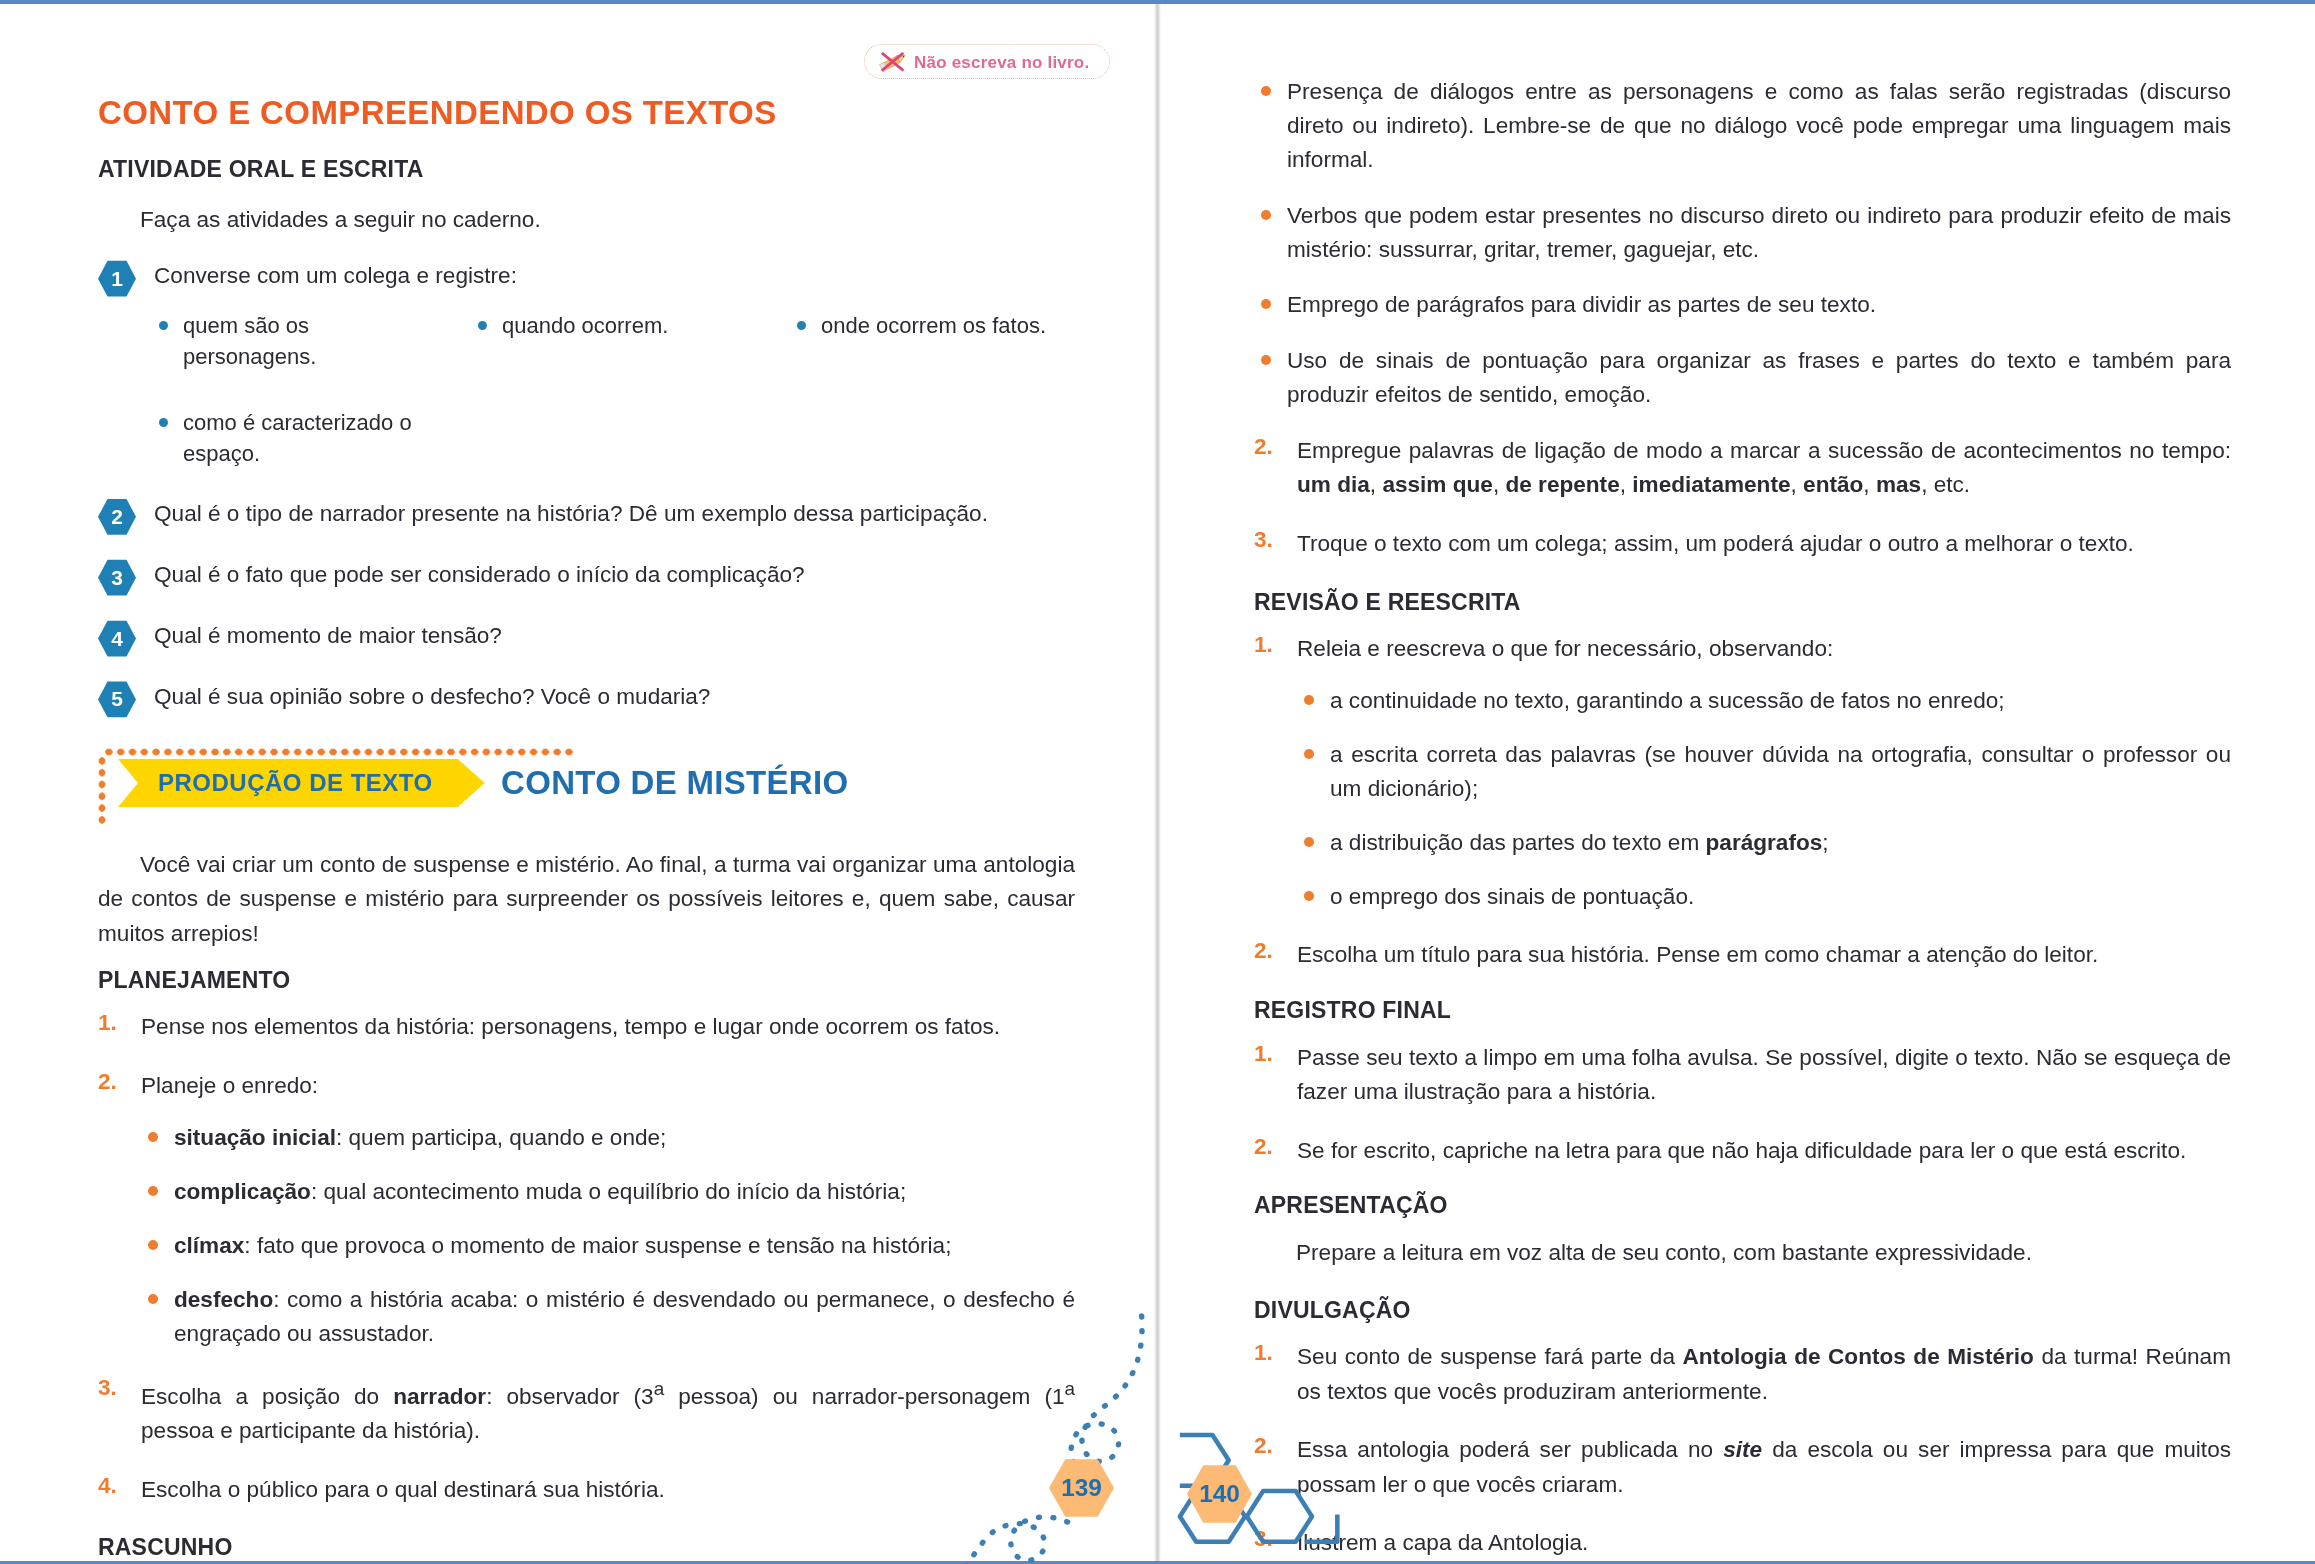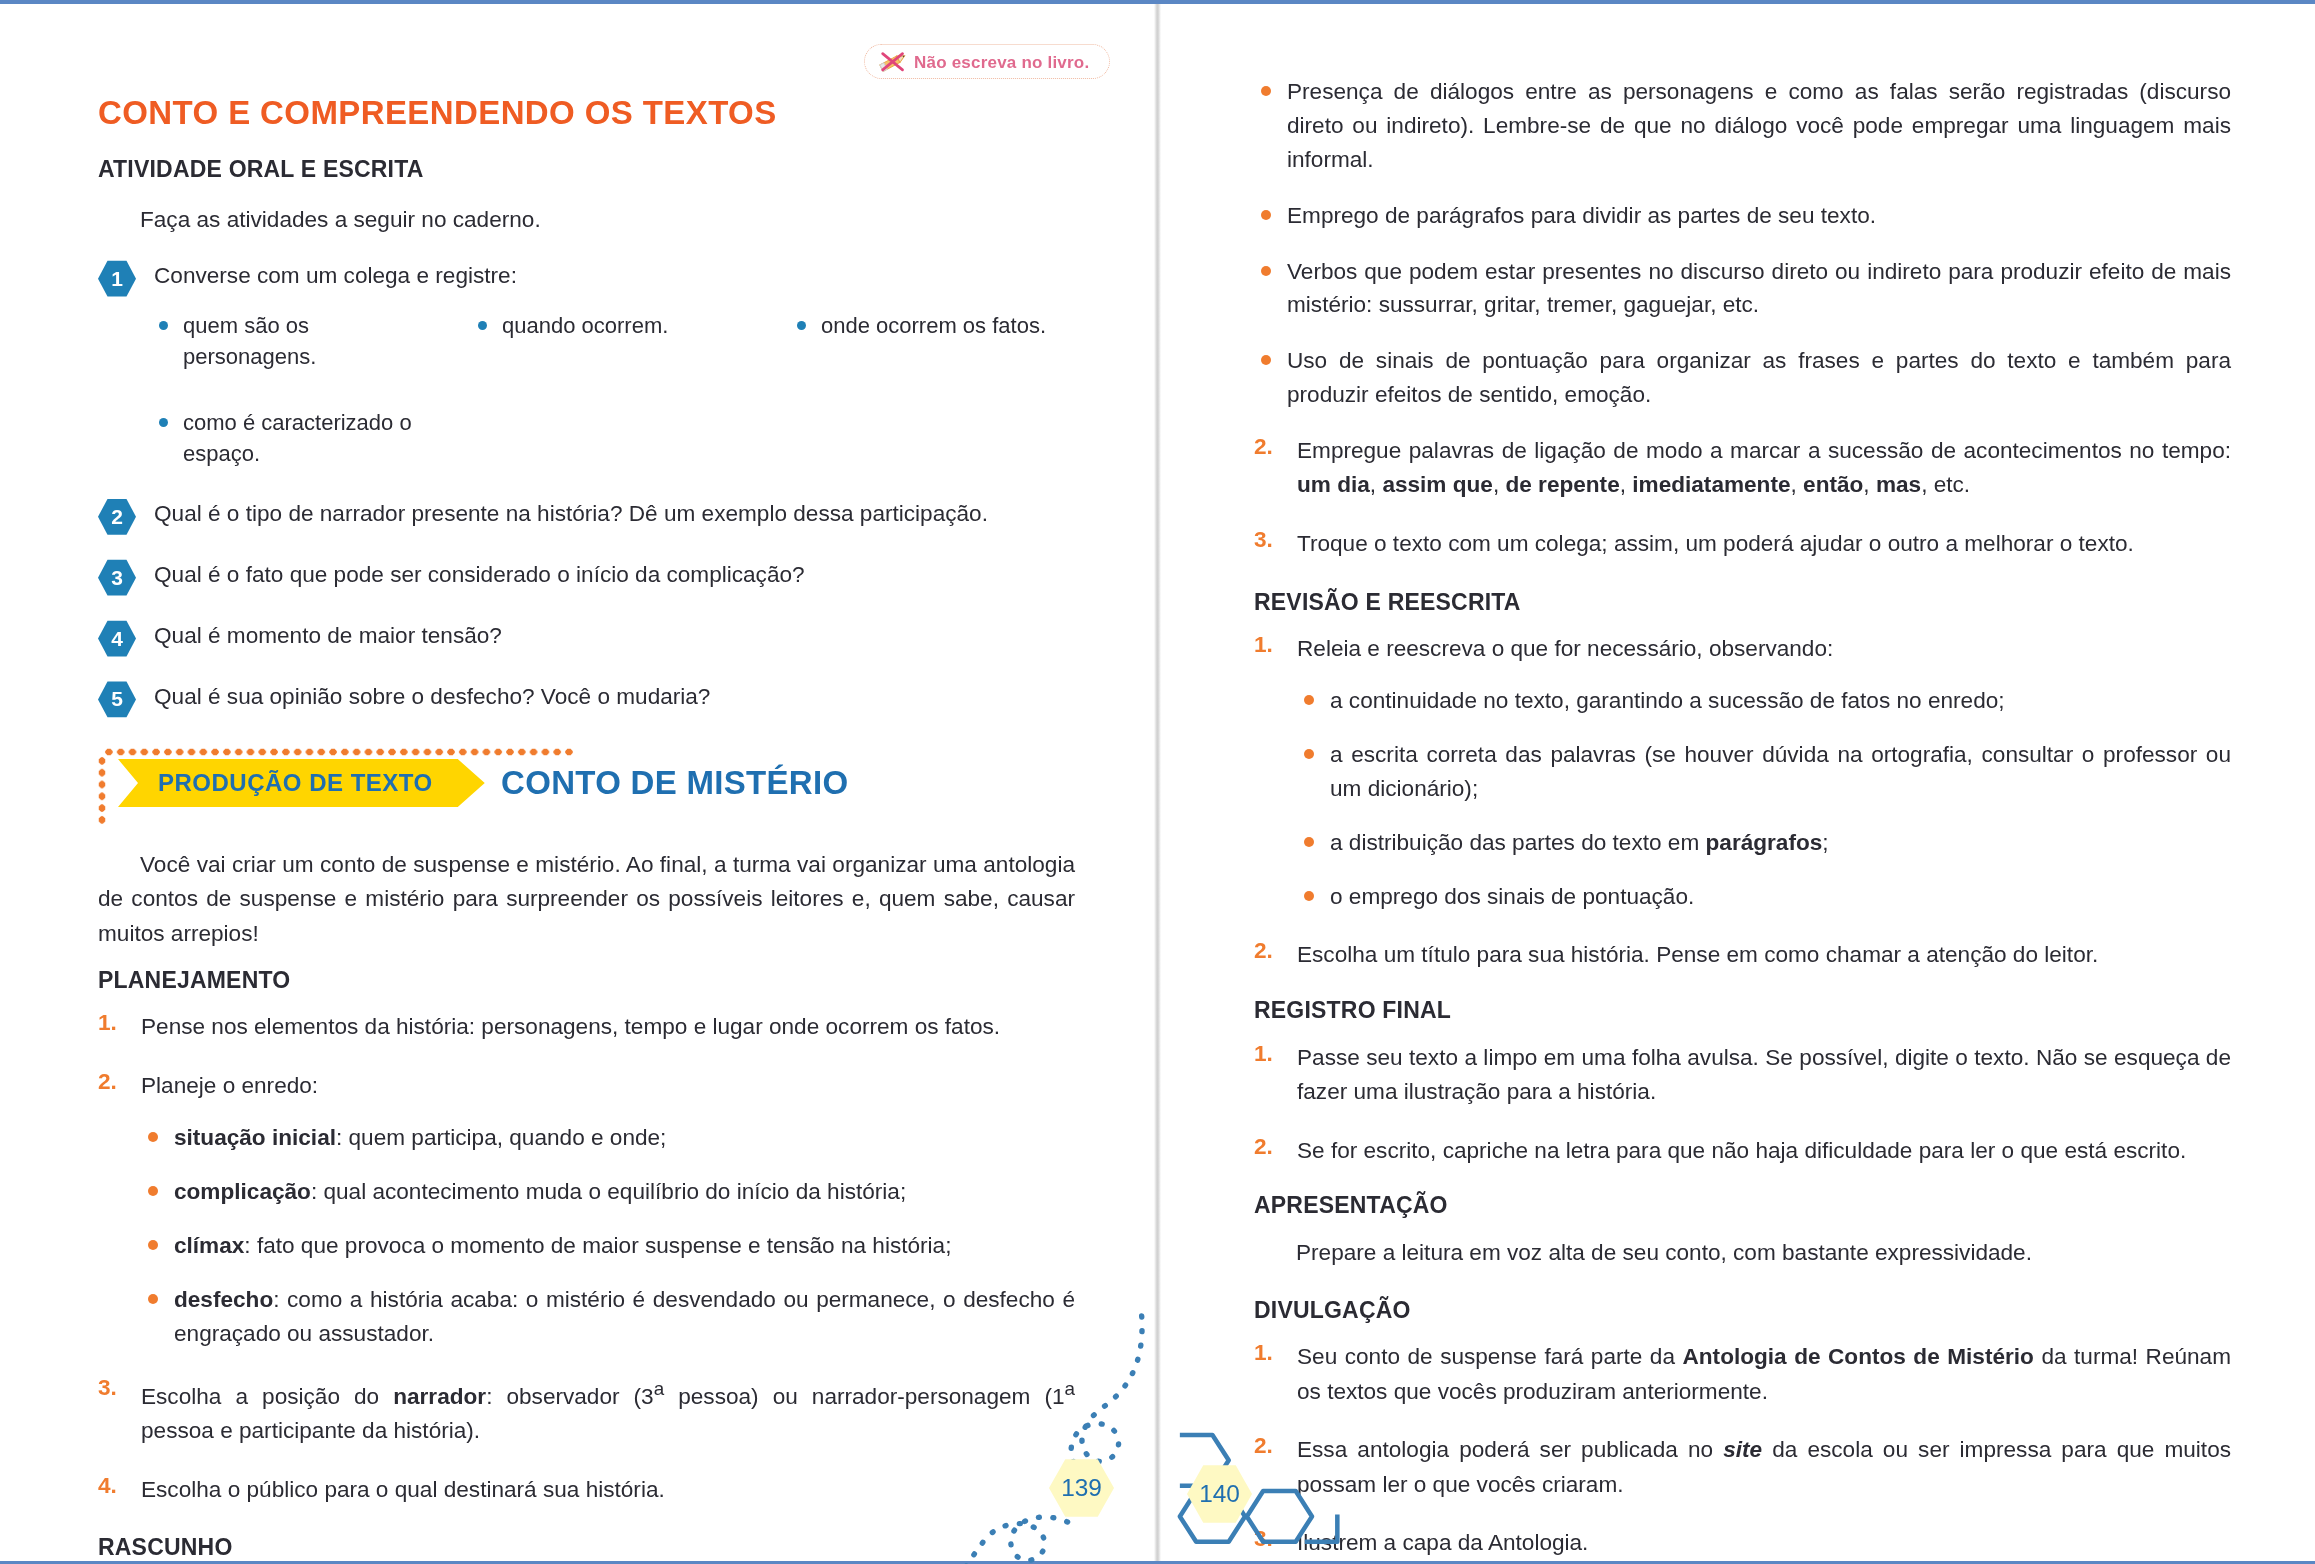--- a/index.html
+++ b/index.html
@@ -130,24 +130,24 @@
     width:10px; height:10px; border-radius:50%; background:#f07c2e;
   }
   .sbl:last-child { margin-bottom:0; }
   b { font-weight:700; }
   i { font-style:italic;font-weight:bold; }
 
   
   .pagenum {
     position:absolute;
     width:65px; height:60px;
-    background:#fef9c3;
+    background:#fdba74;
     clip-path:polygon(25% 2%,75% 2%,100% 50%,75% 98%,25% 98%,0% 50%);
     display:flex; align-items:center; justify-content:center;
-    color:#1f6fb0; font-size:24.4px; font-weight:400;
+    color:#1f6fb0; font-size:24.4px; font-weight:700;
     z-index:4;
   }
   .pagenum-139 { left:1049px; top:1454px; }
   .pagenum-140 { left:1187px; top:1467px; }
 
   .deco { position:absolute; pointer-events:none; }
   .deco-139 { left:941px; top:1303px; }
 </style>
 </head>
 <body>
@@ -262,22 +262,22 @@
       </svg>
     </span>
     <div class="pagenum pagenum-139">139</div>
   </div>
 
   <div class="page page-right">
     <div class="col-right" style="top:71px;">
 
       <ul class="sublist" id="top-bullets" style="margin-top:0;">
           <li class="sbl" style="margin-bottom: 22px;">Presença de diálogos entre as personagens e como as falas serão registradas (discurso direto ou indireto). Lembre-se de que no diálogo você pode empregar uma linguagem mais informal.</li>
+          <li class="sbl" style="margin-bottom: 22px;">Verbos que podem estar presentes no discurso direto ou indireto para produzir efeito de mais mistério: sussurrar, gritar, tremer, gaguejar, etc.</li>
           <li class="sbl" style="margin-bottom: 22px;">Emprego de parágrafos para dividir as partes de seu texto.</li>
-          <li class="sbl" style="margin-bottom: 22px;">Verbos que podem estar presentes no discurso direto ou indireto para produzir efeito de mais mistério: sussurrar, gritar, tremer, gaguejar, etc.</li>
           <li class="sbl" style="margin-bottom: 22px;">Uso de sinais de pontuação para organizar as frases e partes do texto e também para produzir efeitos de sentido, emoção.</li>
         </ul>
 
       <ul class="olist" id="continued-list" style="margin-top:22px;">
           <li class="oitem">
             <span class="num">2.</span>
             <span class="txt">Empregue palavras de ligação de modo a marcar a sucessão de acontecimentos no tempo: <b>um dia</b>, <b>assim que</b>, <b>de repente</b>, <b>imediatamente</b>, <b>então</b>, <b>mas</b>, etc.</span>
           </li>
           <li class="oitem">
             <span class="num">3.</span>

